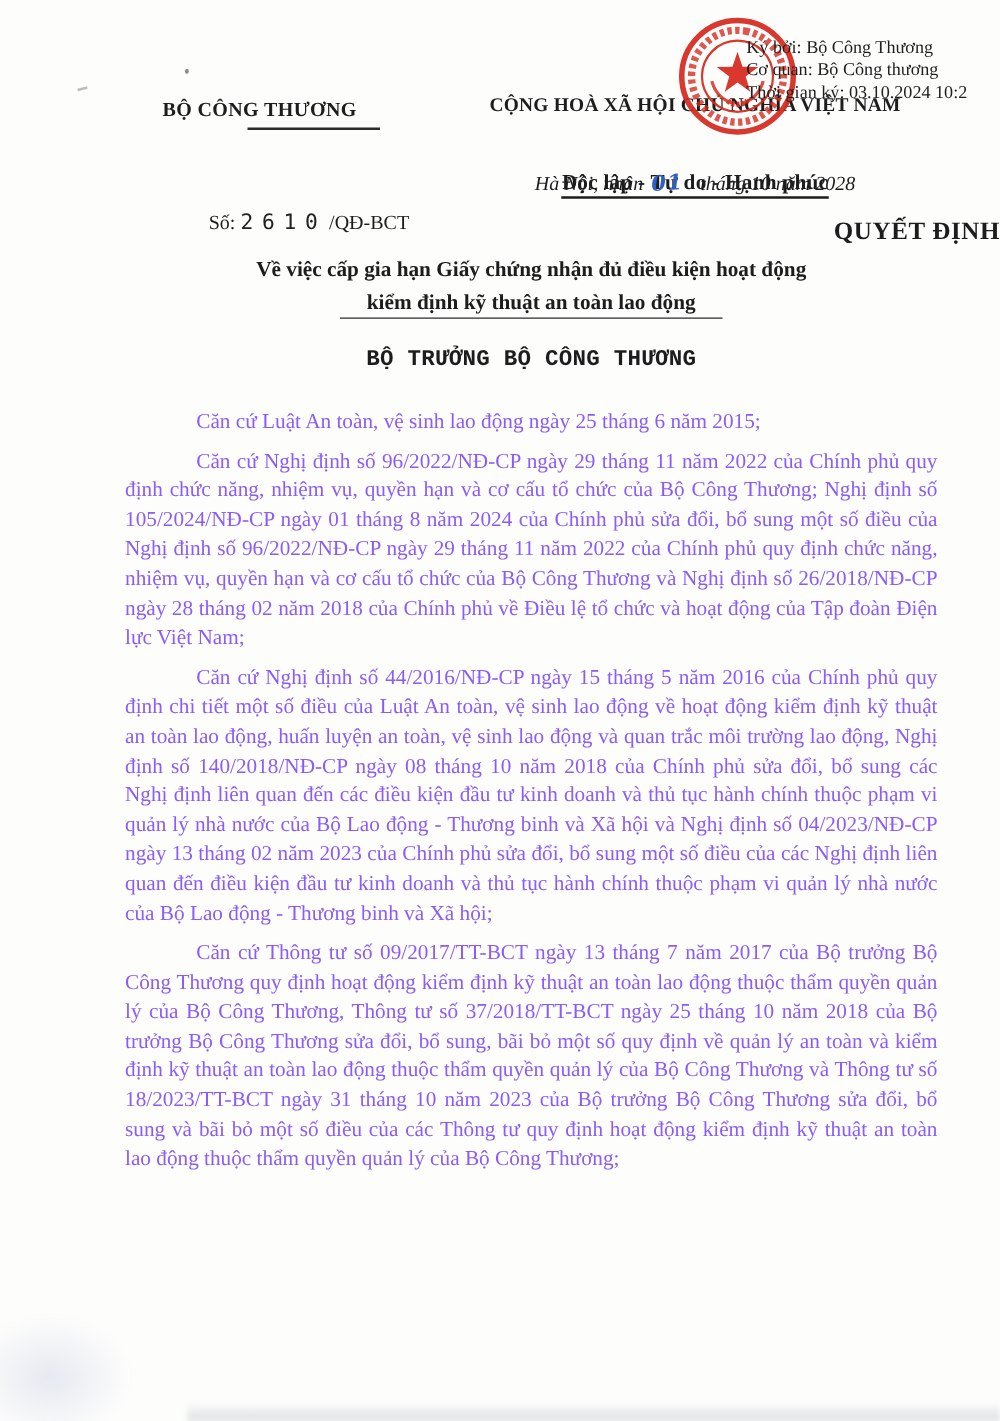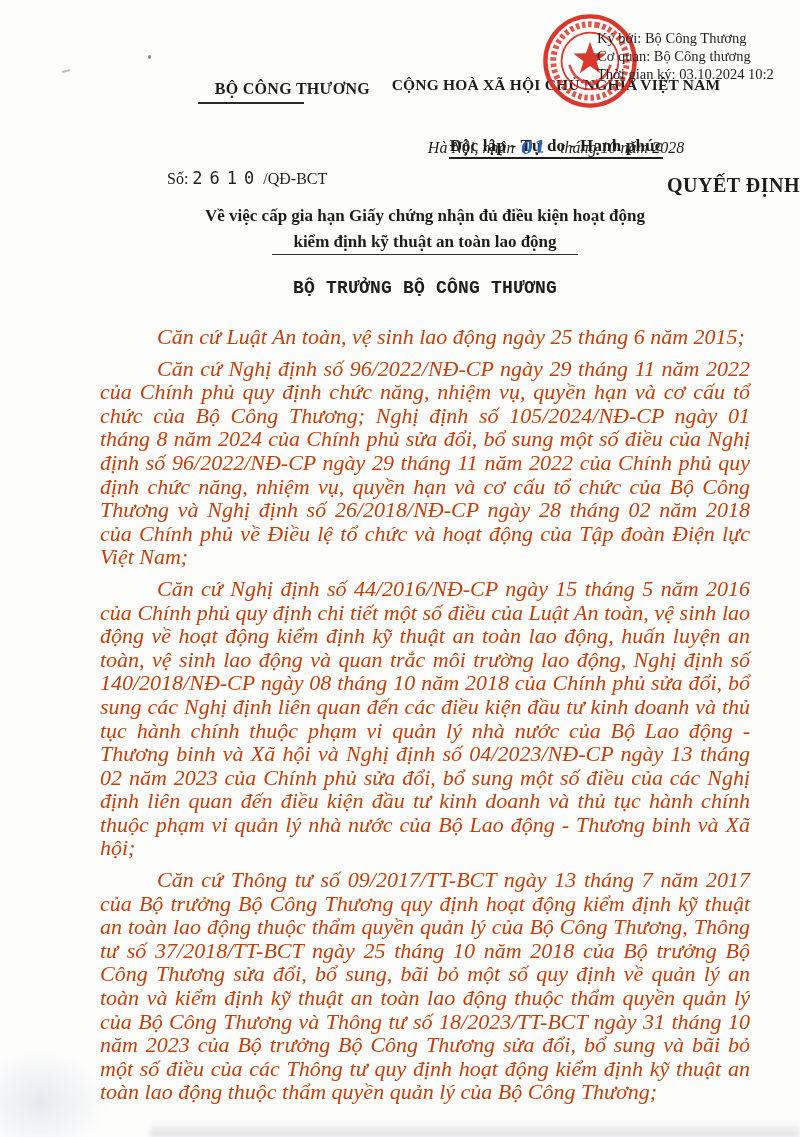--- a/index.html
+++ b/index.html
@@ -11,21 +11,21 @@
     overflow:hidden;
     font-family:"Liberation Serif","DejaVu Serif",serif;
     color:#1d1d1d;
     -webkit-font-smoothing:antialiased;
   }
   .abs{position:absolute;}
 
   
   .org-name{
     left:130px;top:80px;width:240px;
-    text-align:right;font-weight:bold;font-size:16px;letter-spacing:.3px;
+    text-align:left;font-weight:bold;font-size:16px;letter-spacing:.3px;
   }
   .org-underline{
     left:198px;top:102px;width:106px;height:0;
     border-top:2px solid #2b2b2b;
   }
   .national-title{
     left:380px;top:76px;width:352px;
     text-align:center;font-weight:bold;font-size:15.5px;letter-spacing:.2px;
     white-space:nowrap;
   }
@@ -78,23 +78,23 @@
   }
   .issuer{
     left:50px;top:278px;width:750px;text-align:center;
     font-weight:bold;font-size:18px;letter-spacing:.2px;font-family:Liberation Mono, monospace;
   }
 
   
   .body-text{left:100px;top:325px;width:650px;}
   .body-text p{
     margin:0 0 8px 0;
-    font-style:italic;font-size:22px;line-height:23.6px;
+    font-size:17px;line-height:23.6px;
     text-align:justify;text-indent:57px;
-    color:#c2410c;
+    color:#8b5cf6;
   }
 
   
   .bottom-shade{
     left:150px;right:0;bottom:0;height:16px;
     background:linear-gradient(to bottom,rgba(0,0,0,0),rgba(100,110,130,.20));
     filter:blur(2px);
   }
   .corner-smudge{
     left:-25px;bottom:-15px;width:130px;height:100px;

